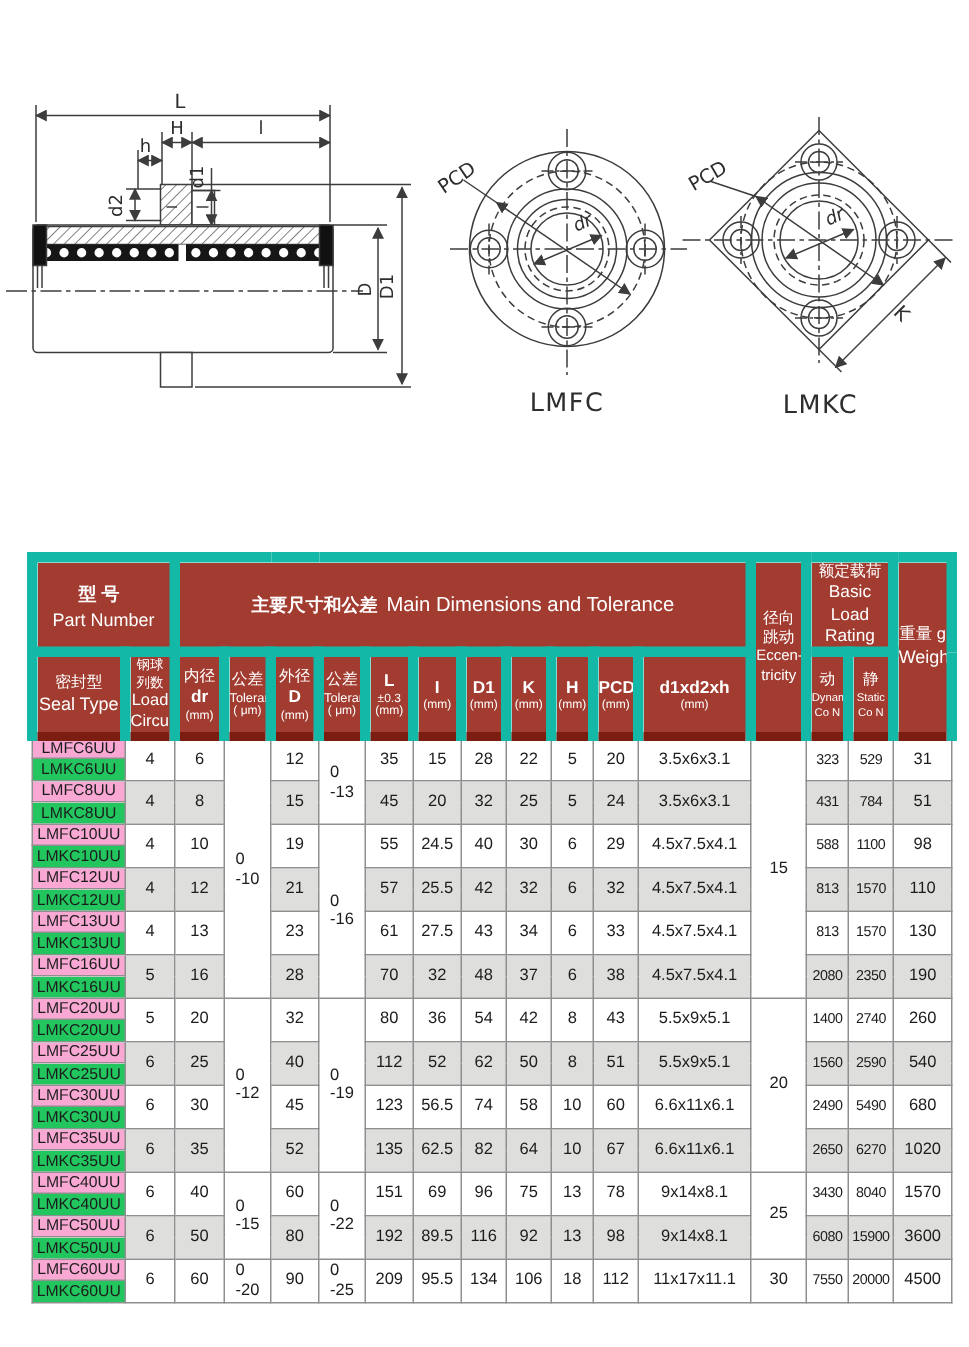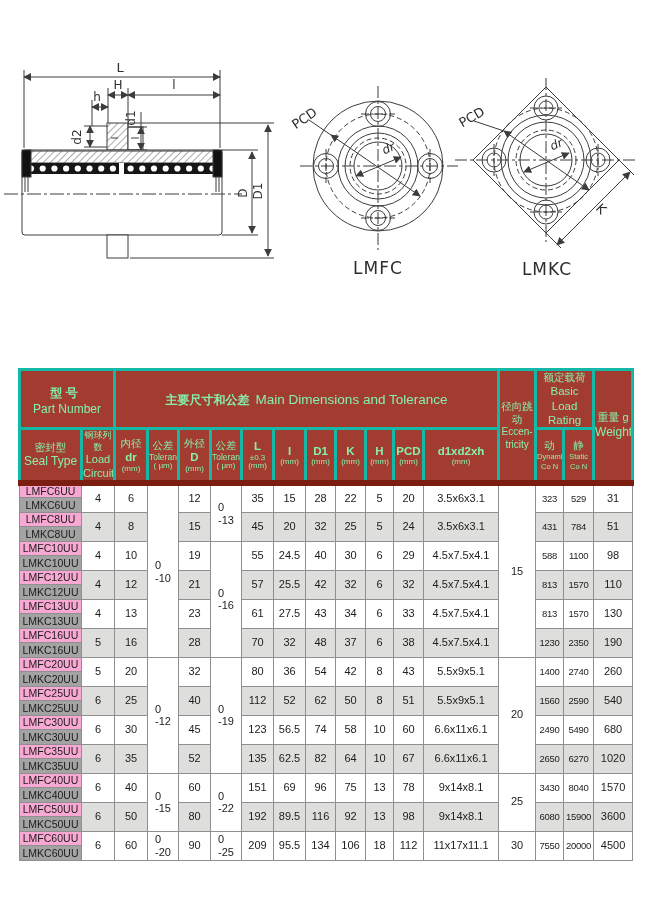--- a/index.html
+++ b/index.html
@@ -4,38 +4,38 @@
 <style>
   *{margin:0;padding:0;box-sizing:border-box}
   html,body{width:646px;height:898px;background:#fff;font-family:"Liberation Sans",sans-serif}
   #stage{position:relative;width:646px;height:898px;overflow:hidden;background:#fff}
   
   #drawings{position:absolute;left:0;top:0}
   #drawings text{font-family:"DejaVu Sans",sans-serif;fill:#2e2e2e}
   
   table#spec{position:absolute;left:18px;top:368px;width:613px;border-collapse:collapse;table-layout:fixed;border:1.5px solid #5a5a5a}
   #spec th,#spec td{border:1px solid #8f8f8f;text-align:center;vertical-align:middle;padding:0;overflow:hidden}
-  #spec thead th{background:#A23C30;color:#86efac;font-weight:normal;border:3px solid #14b8a6;line-height:1.25}
+  #spec thead th{background:#A23C30;color:#ffffff;font-weight:normal;border:7px solid #14b8a6;line-height:1.25}
   #spec thead tr.h1{height:40px}
   #spec thead tr.h2{height:47px}
   #spec thead th.bb{border-bottom:6px solid #7C1D12}
   .zh{font-size:10.5px;display:block}
   .en{font-size:12px;display:block}
   .enb{font-size:13px;font-weight:normal;display:block;white-space:pre-line}
   .ttl{font-size:13.5px;font-weight:normal}
   .ttlzh{font-size:12px;font-weight:bold;margin-right:6px}
   .unit{font-size:8px;display:block;line-height:1.1}
   .sym{font-size:11.5px;font-weight:bold;display:block}
   .sml{font-size:8.5px;display:block;line-height:1.15}
   .co{font-size:7.5px;display:block}
   
   #spec tbody tr{height:14.5px}
   #spec tbody td{font-size:11px;color:#1c1c1c;background:#fff;line-height:1.05}
   #spec td.pf{font-size:10.5px;background:#f9a8d4}
-  #spec td.pk{font-size:10.5px;background:#a3a3a3}
+  #spec td.pk{font-size:10.5px;background:#22c55e}
   #spec tr.sh td.d{background:#DEDEDC}
   #spec td.sp{background:#fff}
   #spec td.n{font-size:9.5px;letter-spacing:-0.3px}
   .tv{display:inline-block;text-align:left;white-space:pre-line;line-height:1.15;font-size:11px}
 </style>
 </head>
 <body>
 
 <div id="stage">
 
@@ -426,21 +426,21 @@
       <td class="d" rowspan="2">5</td>
       <td class="d" rowspan="2">16</td>
       <td class="d" rowspan="2">28</td>
       <td class="d" rowspan="2">70</td>
       <td class="d" rowspan="2">32</td>
       <td class="d" rowspan="2">48</td>
       <td class="d" rowspan="2">37</td>
       <td class="d" rowspan="2">6</td>
       <td class="d" rowspan="2">38</td>
       <td class="d" rowspan="2">4.5x7.5x4.1</td>
-      <td class="d n" rowspan="2">1230</td>
+      <td class="d n" rowspan="2">2080</td>
       <td class="d n" rowspan="2">2350</td>
       <td class="d" rowspan="2">190</td>
     </tr>
     <tr class="kc sh">
           <td class="pk">LMKC16UU</td>
         </tr>
 
     <tr class="fc">
       <td class="pf">LMFC20UU</td>
       <td class="d" rowspan="2">5</td>

